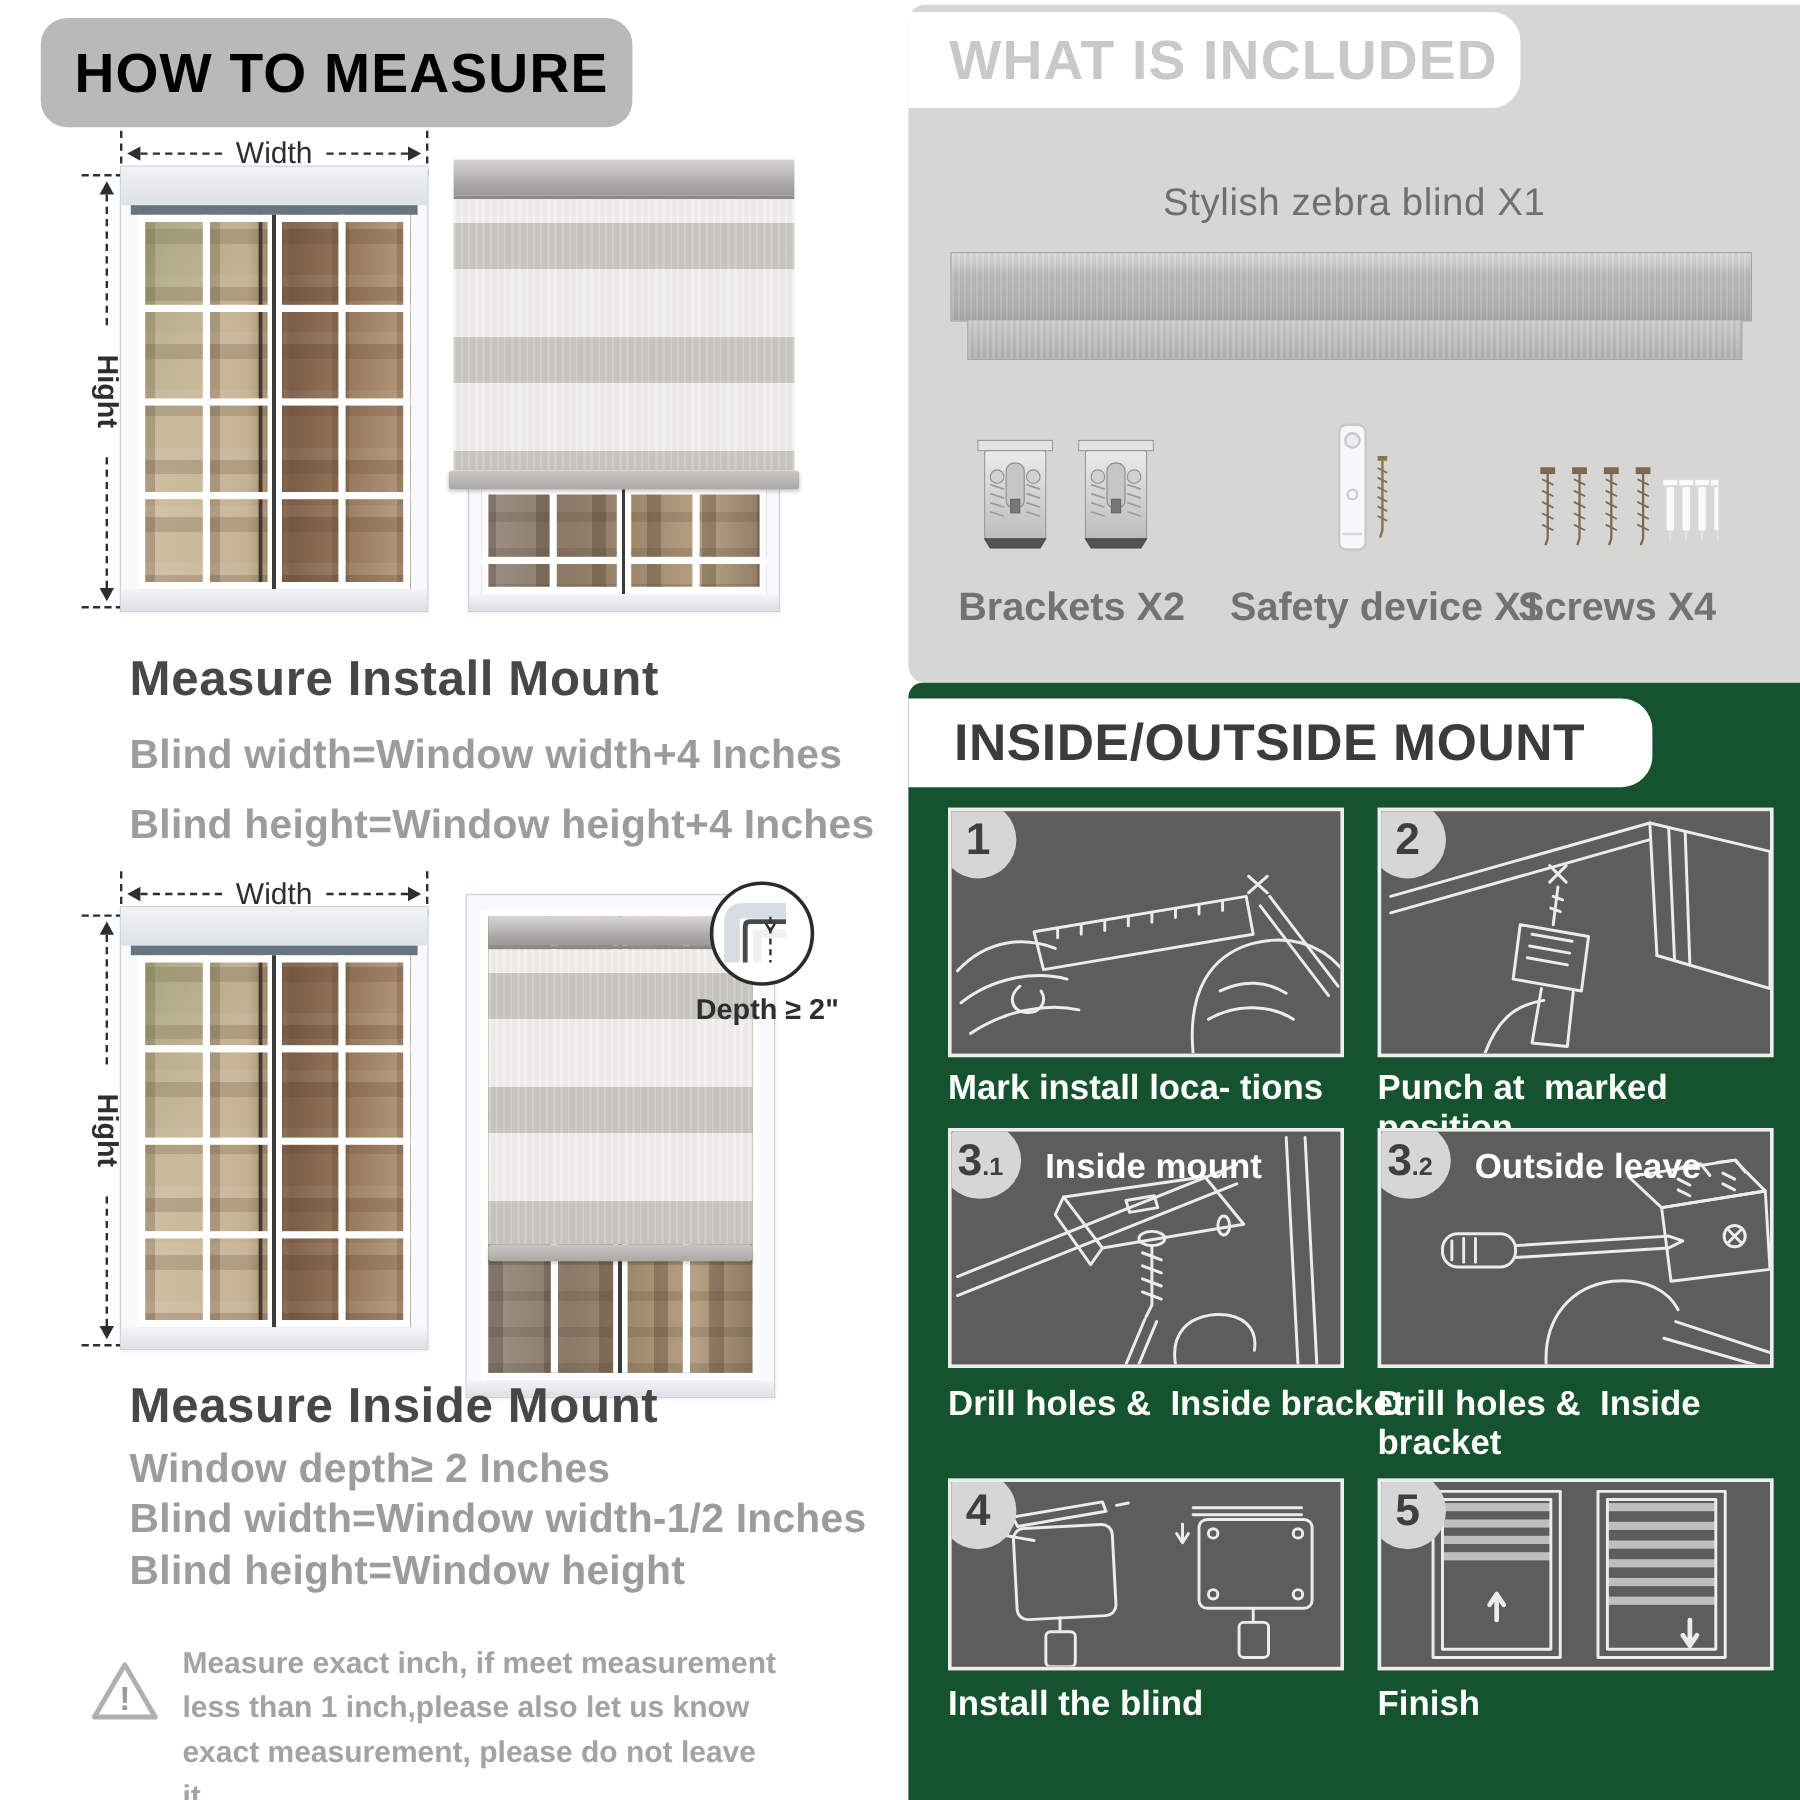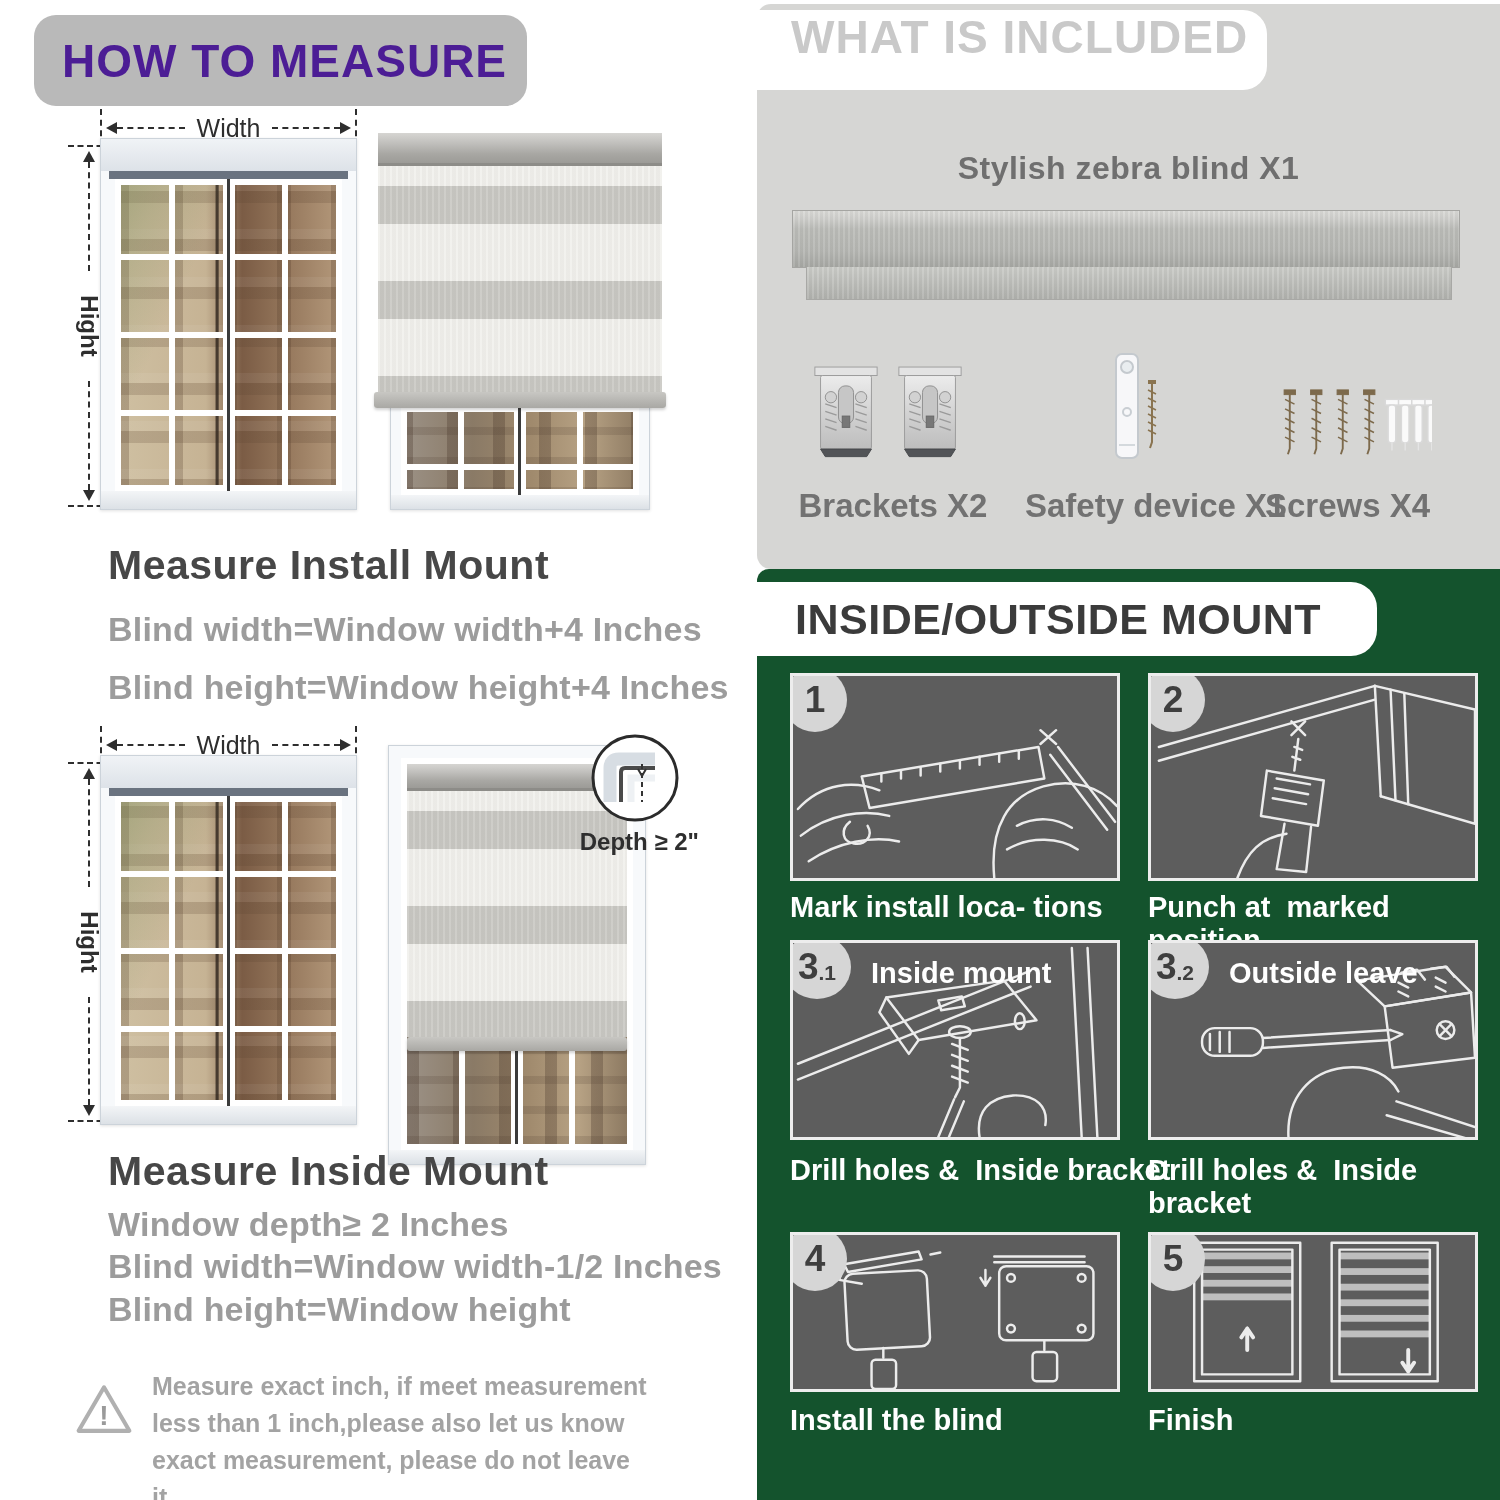--- a/index.html
+++ b/index.html
@@ -3,24 +3,24 @@
 <meta charset="utf-8">
 <style>
   html,body{margin:0;padding:0;background:#fff;}
   .canvas{position:relative;width:1500px;height:1500px;background:#fff;overflow:hidden;
           font-family:"Liberation Sans",sans-serif;}
   .abs{position:absolute;}
 
   
   .hdr-left{left:34px;top:15px;width:493px;height:91px;background:#b9b9b9;border-radius:22px;
             display:flex;align-items:center;padding-left:28px;box-sizing:border-box;}
-  .hdr-left span{font-size:46px;font-weight:bold;color:#4c1d95;letter-spacing:1px;}
+  .hdr-left span{font-size:46px;font-weight:bold;color:#000000;letter-spacing:1px;}
   .panel-light{left:757px;top:4px;width:743px;height:565px;background:#d6d6d4;border-radius:14px 0 0 14px;}
   .hdr-right{left:757px;top:10px;width:510px;height:80px;background:#ffffff;border-radius:0 24px 24px 0;
-             display:flex;align-items:flex-start;padding-left:34px;box-sizing:border-box;}
+             display:flex;align-items:center;padding-left:34px;box-sizing:border-box;}
   .hdr-right span{font-size:46px;font-weight:bold;color:#c9c9c9;letter-spacing:1px;}
 
   
   .win{background:#f7f9fb;border:1px solid #ccd3da;box-shadow:0 1px 3px rgba(0,0,0,.12);box-sizing:border-box;}
   .win .head{position:absolute;left:0;right:0;top:0;height:32px;background:linear-gradient(#f0f3f6,#dde2e8);}
   .win .headshadow{position:absolute;left:8px;right:8px;top:32px;height:8px;background:#6a7380;}
   .win .glass{position:absolute;left:14px;right:14px;top:40px;bottom:18px;box-shadow:inset 0 0 0 6px #ffffff;}
   .win .sill{position:absolute;left:0;right:0;bottom:0;height:18px;background:linear-gradient(#f3f5f7,#dce1e6);}
   .photo-a{background-color:#c3b190;background-image:
     linear-gradient(115deg, rgba(126,140,92,.55) 0%, rgba(126,140,92,.28) 14%, rgba(126,140,92,0) 32%),
@@ -64,21 +64,21 @@
   .vlbl{transform:rotate(90deg);font-size:24px;font-weight:bold;color:#2e2e2e;white-space:nowrap;}
   .tickh{position:absolute;left:-6px;width:44px;border-top:2px dashed #2e2e2e;height:0;}
 
   
   .h-title{font-size:41px;font-weight:bold;color:#474747;letter-spacing:.5px;white-space:nowrap;}
   .h-line{font-size:34px;font-weight:bold;color:#9c9c9c;letter-spacing:.2px;white-space:nowrap;}
   .warn-text{font-size:25px;font-weight:bold;color:#a3a3a3;line-height:37px;}
   .depth-lbl{font-size:24px;font-weight:bold;color:#2e2e2e;white-space:nowrap;}
 
   
-  .included-title{font-size:32px;font-weight:bold;color:#6f6f6f;letter-spacing:.5px;}
+  .included-title{font-size:32px;font-weight:normal;color:#6f6f6f;letter-spacing:.5px;}
   .item-lbl{font-size:33px;font-weight:bold;color:#727272;white-space:nowrap;}
   .headrail{left:792px;top:210px;width:668px;height:58px;border:1px solid #a5a5a2;box-sizing:border-box;
     background-image:repeating-linear-gradient(90deg, rgba(255,255,255,.09) 0 2px, rgba(0,0,0,.03) 2px 5px),
     linear-gradient(180deg,#dadad7 0%,#cfcfcc 14%,#bcbdb9 32%,#b6b7b3 72%,#a7a8a4 100%);}
   .headrail2{left:806px;top:267px;width:646px;height:33px;border:1px solid #a8a8a5;border-top:none;box-sizing:border-box;
     background-image:repeating-linear-gradient(90deg, rgba(255,255,255,.09) 0 2px, rgba(0,0,0,.03) 2px 5px),
     linear-gradient(180deg,#cbccc8,#b1b2ae);}
 
   
   .panel-dark{left:757px;top:569px;width:743px;height:1161px;background:#14532d;border-radius:12px 0 0 0;}

